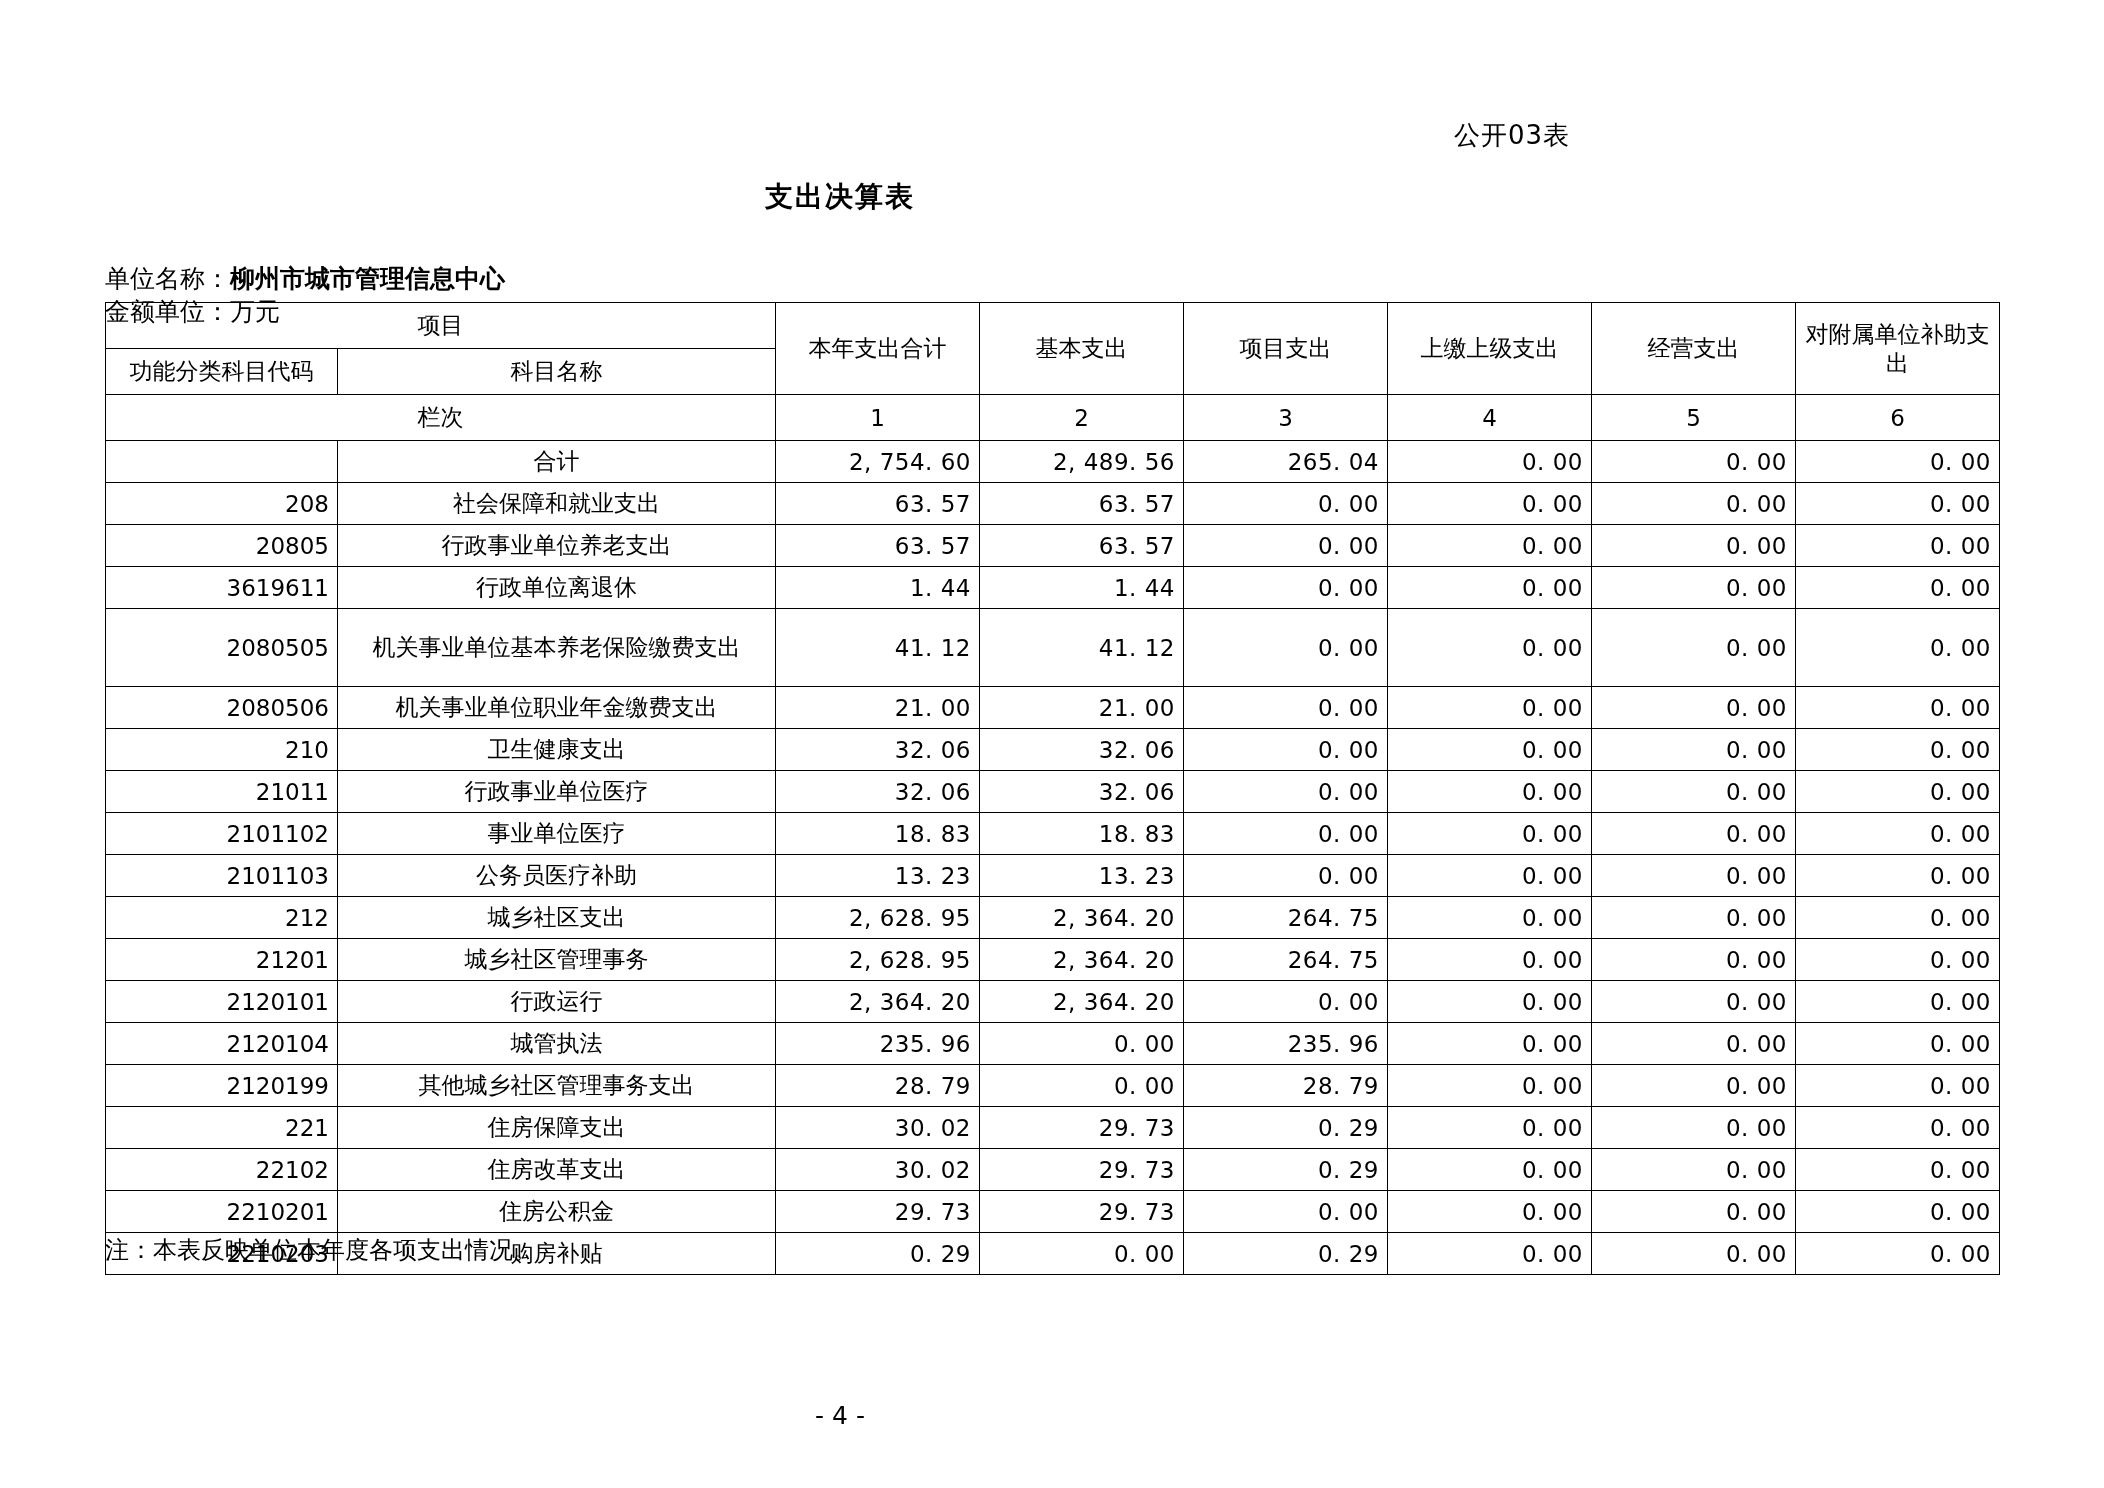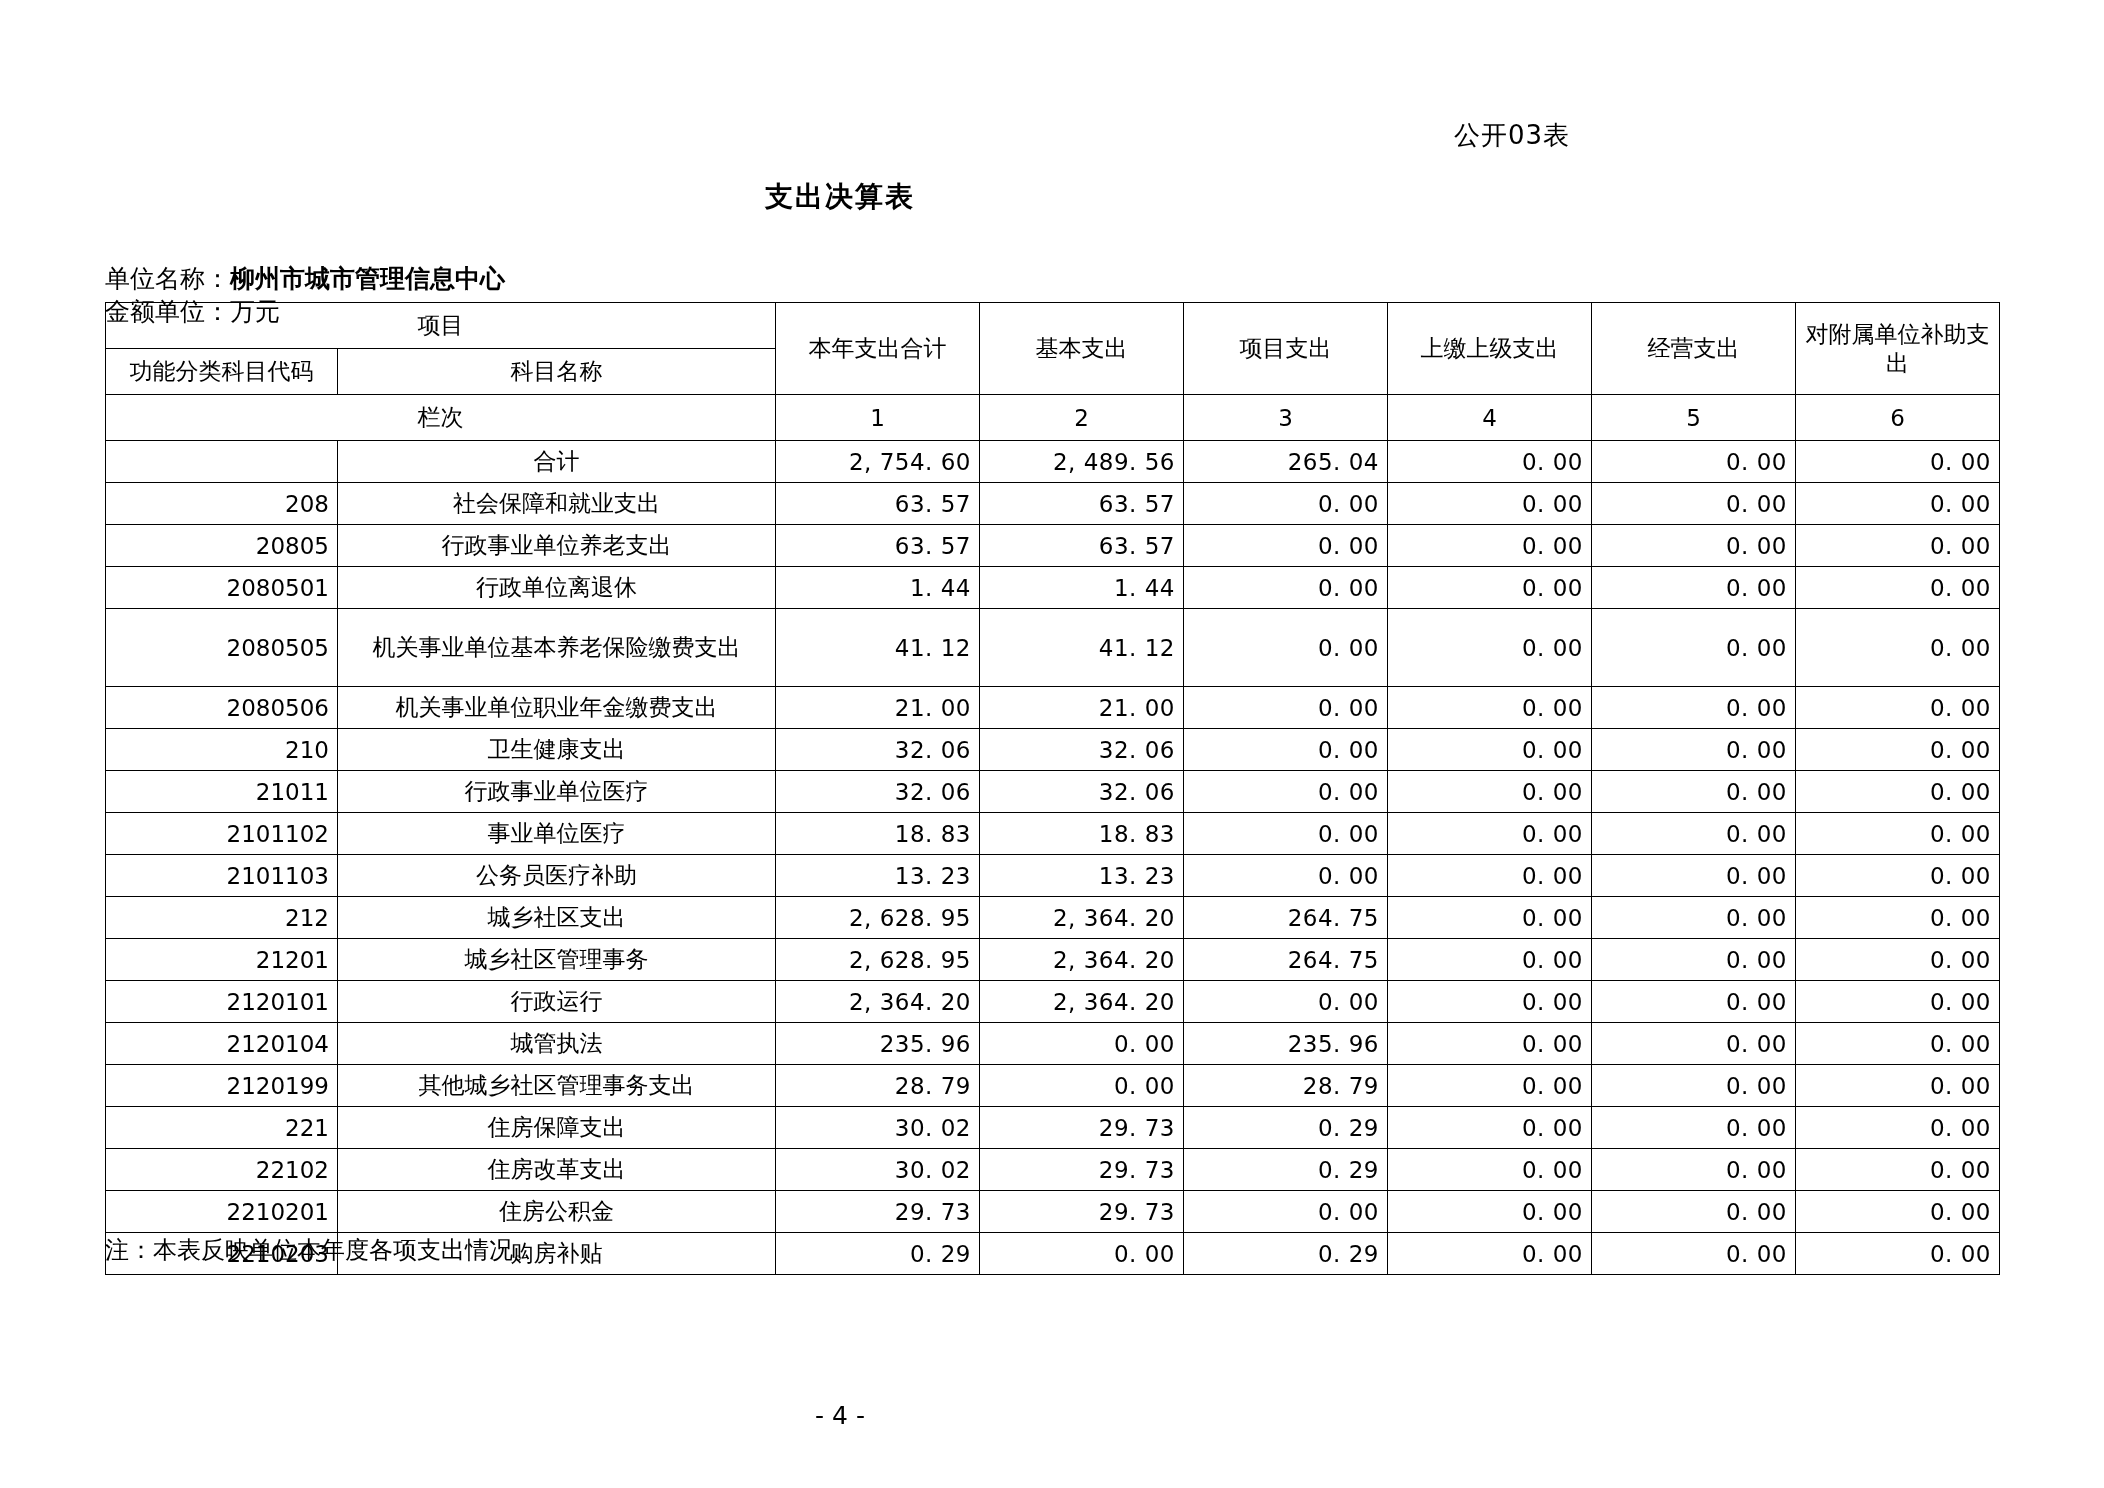--- a/index.html
+++ b/index.html
@@ -192,21 +192,21 @@
           <td class="code ind1">20805</td>
           <td class="name-c">行政事业单位养老支出</td>
           <td class="num">63. 57</td>
           <td class="num">63. 57</td>
           <td class="num">0. 00</td>
           <td class="num">0. 00</td>
           <td class="num">0. 00</td>
           <td class="num">0. 00</td>
         </tr>
         <tr class="row-h">
-          <td class="code ind2">2080501</td>
+          <td class="code ind2">3619611</td>
           <td class="name-c">行政单位离退休</td>
           <td class="num">1. 44</td>
           <td class="num">1. 44</td>
           <td class="num">0. 00</td>
           <td class="num">0. 00</td>
           <td class="num">0. 00</td>
           <td class="num">0. 00</td>
         </tr>
         <tr class="row-h2">
           <td class="code ind2">2080505</td>

